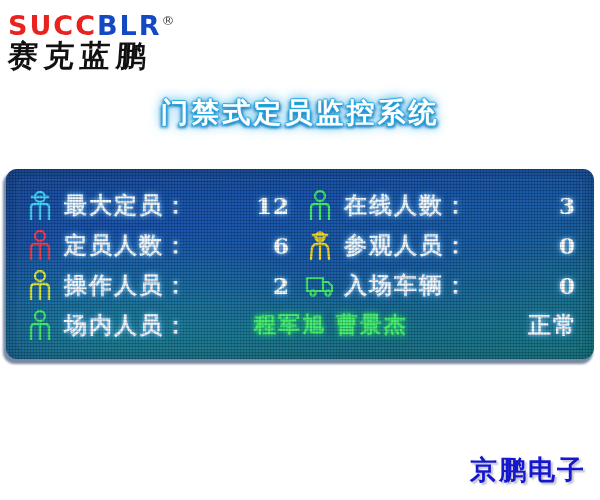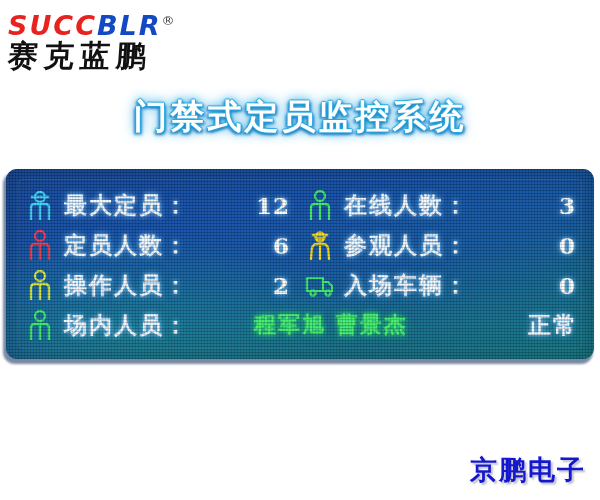--- a/index.html
+++ b/index.html
@@ -25,21 +25,20 @@
   }
   .brand-latin {
     font-family: "DejaVu Sans", "Liberation Sans", sans-serif;
     font-weight: bold;
     font-size: 27px;
     letter-spacing: 2px;
     line-height: 30px;
     white-space: nowrap;
     position: relative;
     height: 30px;
-    font-style: italic;
   }
   .brand-latin .part-red { color: #e8231f; }
   .brand-latin .part-blue { color: #1449c4; }
   .brand-reg {
     font-size: 13px;
     vertical-align: super;
     color: #444;
     font-weight: normal;
     letter-spacing: 0;
   }
@@ -58,21 +57,21 @@
 
   
   .page-title {
     position: absolute;
     left: 0;
     top: 94px;
     width: 600px;
     text-align: center;
     font-family: "DejaVu Sans", "Liberation Sans", sans-serif;
     font-weight: bold;
-    font-size: 34px;
+    font-size: 28px;
     letter-spacing: 3px;
     color: #ffffff;
     white-space: nowrap;
     text-shadow:
       0 0 1px #2aa8e0,
       1px 0 1px #2aa8e0,
       -1px 0 1px #2aa8e0,
       0 1px 1px #2aa8e0,
       0 -1px 1px #2aa8e0,
       2px 2px 3px #1f7fc0,

